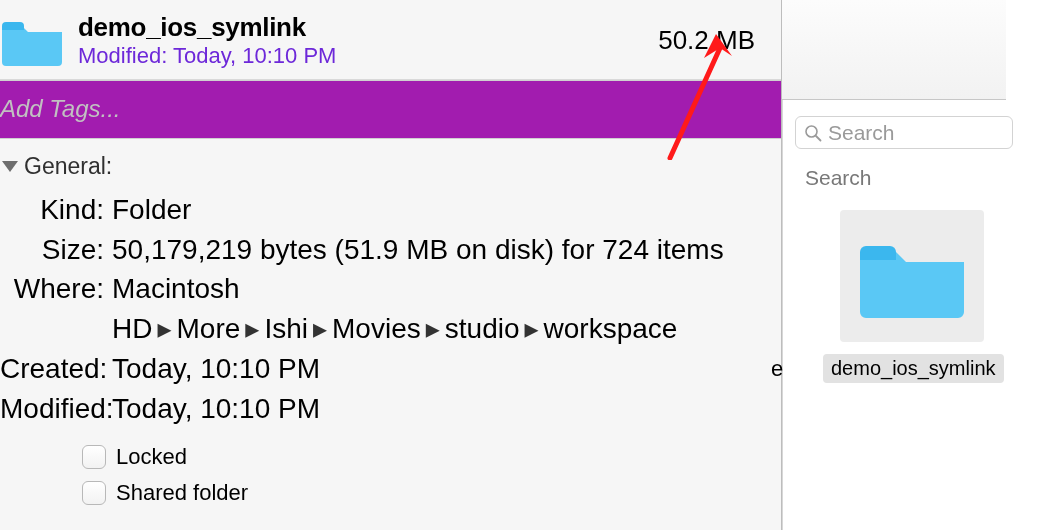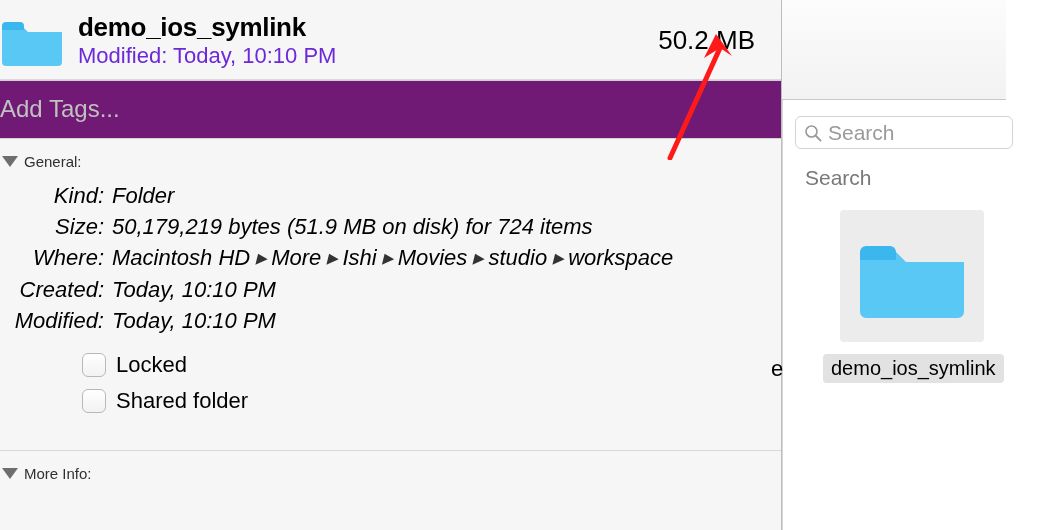--- a/index.html
+++ b/index.html
@@ -30,55 +30,55 @@
     .header-text { flex: 0 1 auto; display: flex; flex-direction: column; }
     .title { font-size: 26px; font-weight: 700; letter-spacing: -0.3px; }
     .modified { font-size: 22px; color: #6d28d9; margin-top: 0; }
     .size {
       margin-left: auto;
       font-size: 26px; font-weight: 400;
       padding-right: 10px;
     }
 
     .tags-field {
-      background: #701a75;
+      background: #a21caf;
       border-top: 1px solid #d0d0d0;
       border-bottom: 1px solid #d0d0d0;
       padding: 14px 0 14px 0;
       font-size: 24px;
       color: #c1c1c1;
       line-height: 1.2;
       text-indent: 0;
+      font-style: italic;
     }
 
     .section-header {
       display: flex;
       align-items: center;
       gap: 6px;
       padding: 14px 0 10px 0;
-      font-size: 15px;
+      font-size: 23px;
       color: #303030;
     }
     .disclosure {
       width: 0; height: 0;
       border-left: 8px solid transparent;
       border-right: 8px solid transparent;
       border-top: 11px solid #6e6e6e;
       margin-left: 2px;
     }
 
     .kv-area {
       padding: 0 0 18px 0;
     }
     .kv-row {
       display: flex;
-      font-size: 22px;
+      font-size: 28px;
       line-height: 1.42;
       color: #000;
-      font-style: italic;
     }
     .kv-key {
       width: 104px;
       text-align: right;
       margin-right: 8px;
       white-space: nowrap;
     }
     .kv-val { flex: 1; }
     .crumb-sep { margin: 0 5px; color: #333; }
 

